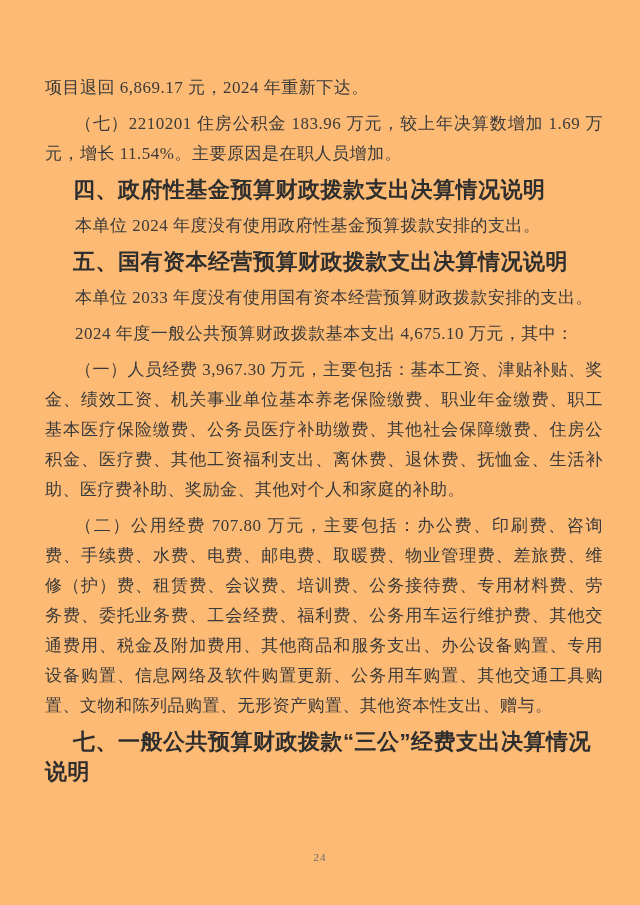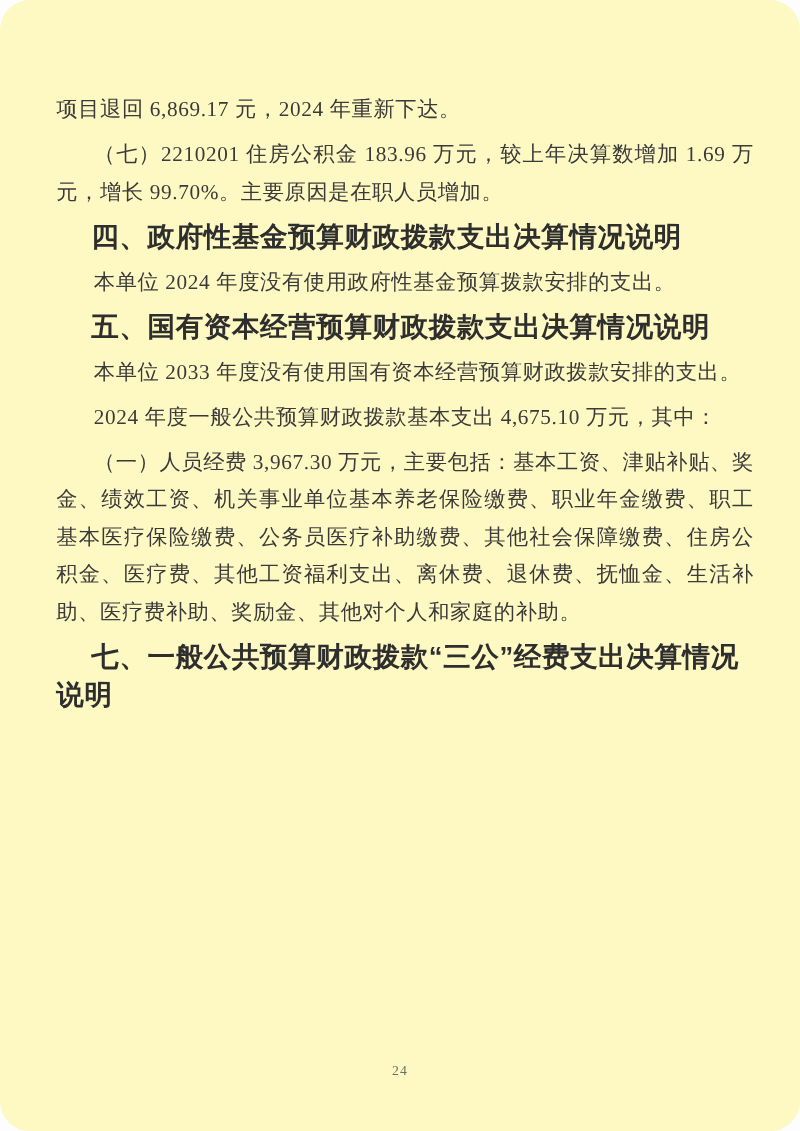--- a/index.html
+++ b/index.html
@@ -10,22 +10,21 @@
     width: 640px;
     height: 905px;
     background: #fdfdfd;
     position: relative;
     overflow: hidden;
     font-family: "Liberation Serif", "DejaVu Serif", serif;
   }
   .page {
     position: absolute;
     inset: 0;
-    background: #fef9c3;
-    border-radius: 24px;
+    background: #fdba74;
   }
   .doc-body {
     position: absolute;
     top: 73px;
     left: 45px;
     right: 37px;
     color: #3a3a3a;
   }
   .doc-paragraph {
     margin: 0 0 6px 0;
@@ -67,25 +66,26 @@
     margin-top: 28px;
   }
 </style>
 </head>
 <body>
 
 <div class="page">
   <div class="doc-body">
 
   <p class="doc-paragraph no-indent">项目退回 6,869.17 元，2024 年重新下达。</p>
-      <p class="doc-paragraph">（七）2210201 住房公积金 183.96 万元，较上年决算数增加 1.69 万元，增长 99.70%。主要原因是在职人员增加。</p>
+      <p class="doc-paragraph">（七）2210201 住房公积金 183.96 万元，较上年决算数增加 1.69 万元，增长 11.54%。主要原因是在职人员增加。</p>
       <h2 class="doc-heading">四、政府性基金预算财政拨款支出决算情况说明</h2>
       <p class="doc-paragraph">本单位 2024 年度没有使用政府性基金预算拨款安排的支出。</p>
       <h2 class="doc-heading">五、国有资本经营预算财政拨款支出决算情况说明</h2>
       <p class="doc-paragraph">本单位 2033 年度没有使用国有资本经营预算财政拨款安排的支出。</p>
       <p class="doc-paragraph">2024 年度一般公共预算财政拨款基本支出 4,675.10 万元，其中：</p>
       <p class="doc-paragraph">（一）人员经费 3,967.30 万元，主要包括：基本工资、津贴补贴、奖金、绩效工资、机关事业单位基本养老保险缴费、职业年金缴费、职工基本医疗保险缴费、公务员医疗补助缴费、其他社会保障缴费、住房公积金、医疗费、其他工资福利支出、离休费、退休费、抚恤金、生活补助、医疗费补助、奖励金、其他对个人和家庭的补助。</p>
+      <p class="doc-paragraph">（二）公用经费 707.80 万元，主要包括：办公费、印刷费、咨询费、手续费、水费、电费、邮电费、取暖费、物业管理费、差旅费、维修（护）费、租赁费、会议费、培训费、公务接待费、专用材料费、劳务费、委托业务费、工会经费、福利费、公务用车运行维护费、其他交通费用、税金及附加费用、其他商品和服务支出、办公设备购置、专用设备购置、信息网络及软件购置更新、公务用车购置、其他交通工具购置、文物和陈列品购置、无形资产购置、其他资本性支出、赠与。</p>
       <h2 class="doc-heading">七、一般公共预算财政拨款“三公”经费支出决算情况说明</h2>
     </div>
   <div class="page-footer">
     <span class="page-number">24</span>
   </div>
 </div>
 
 </body></html>

